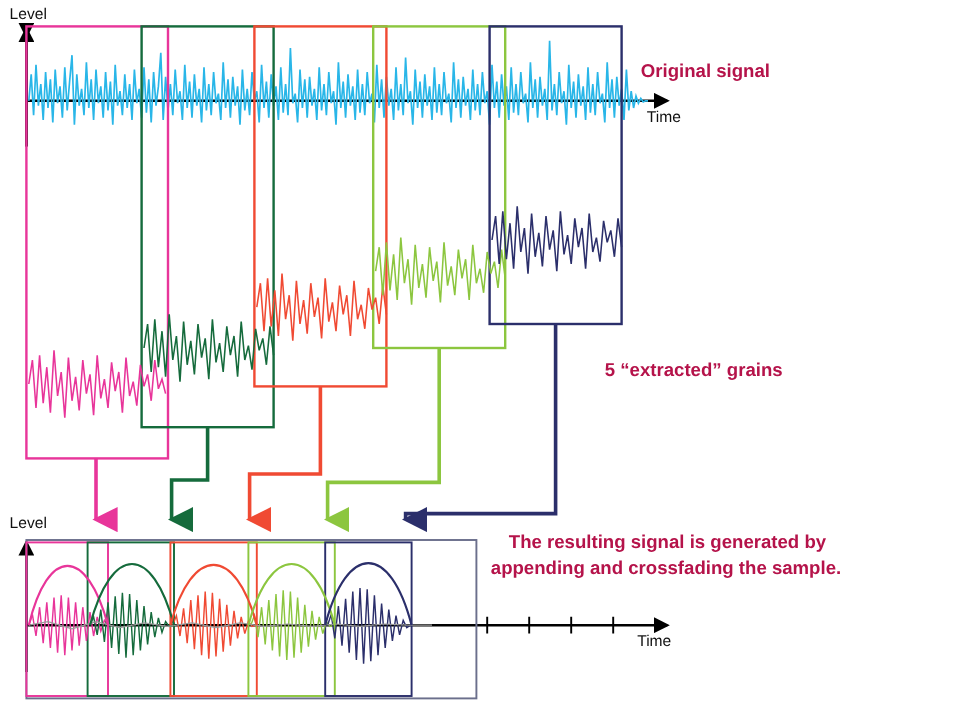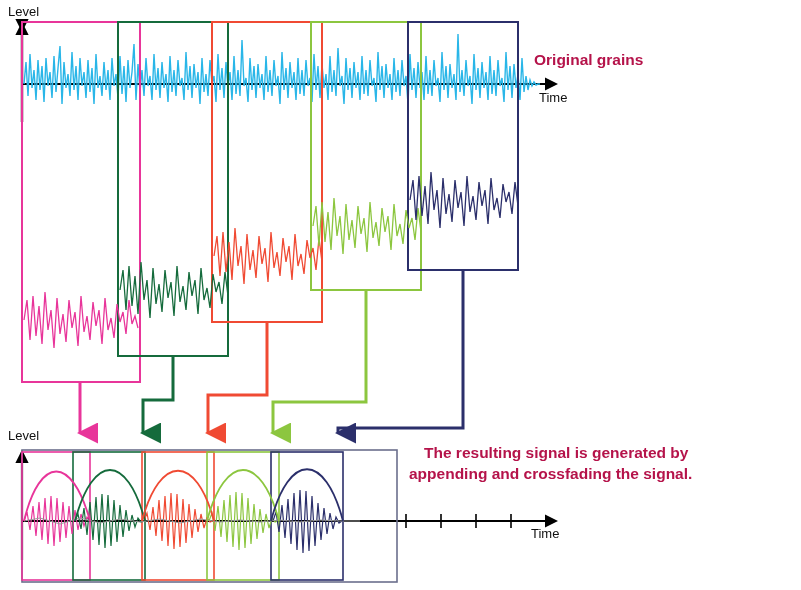--- a/index.html
+++ b/index.html
@@ -228,22 +228,23 @@
       <path fill="none" stroke="#156b3c" stroke-width="1.8" d="M75,521 C93,453 127,453 145,521"></path>
       <path fill="none" stroke="#f04a33" stroke-width="1.8" d="M142,521 C160,454 196,454 214,521"></path>
       <path fill="none" stroke="#8cc63f" stroke-width="1.8" d="M207,521 C225,453 261,453 279,521"></path>
       <path fill="none" stroke="#2b2f6b" stroke-width="1.8" d="M271,521 C289,452 325,452 343,521"></path>
     </g>
   </svg>
 
   <div class="lbl axis-label" style="left:8px; top:4px;">Level</div>
   <div class="lbl axis-label" style="left:539px; top:90px;">Time</div>
 
-  <div class="lbl anno" style="left:534px; top:50px;">Original grains</div>
-
+  <div class="lbl anno" style="left:534px; top:50px;">Original signal</div>
+
+  <div class="lbl anno" style="left:504px; top:299px;">5 “extracted” grains</div>
 
   <div class="lbl axis-label" style="left:8px; top:428px;">Level</div>
   <div class="lbl axis-label" style="left:531px; top:526px;">Time</div>
 
   <div class="lbl anno" style="left:424px; top:443px;">The resulting signal is generated by</div>
-  <div class="lbl anno" style="left:409px; top:464px;">appending and crossfading the signal.</div>
+  <div class="lbl anno" style="left:409px; top:464px;">appending and crossfading the sample.</div>
 
 </div>
 
 </body></html>

